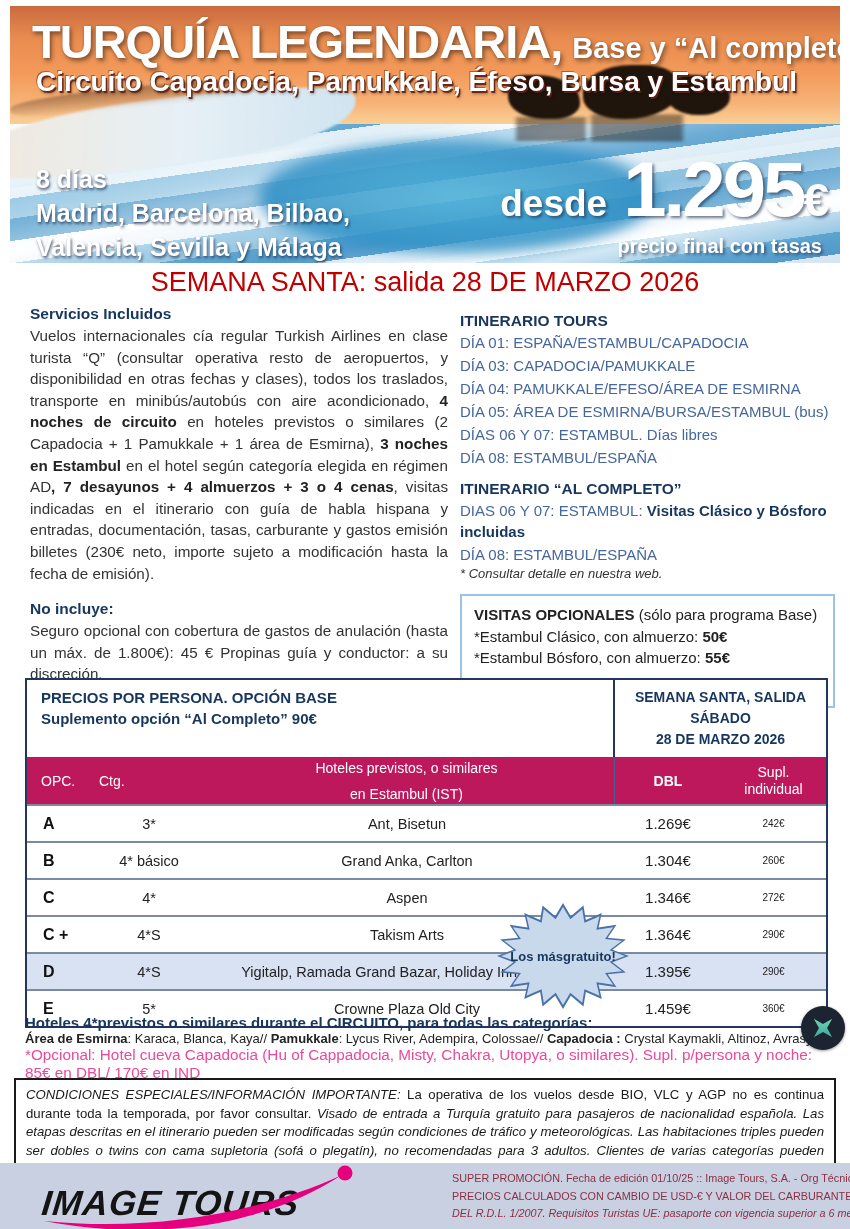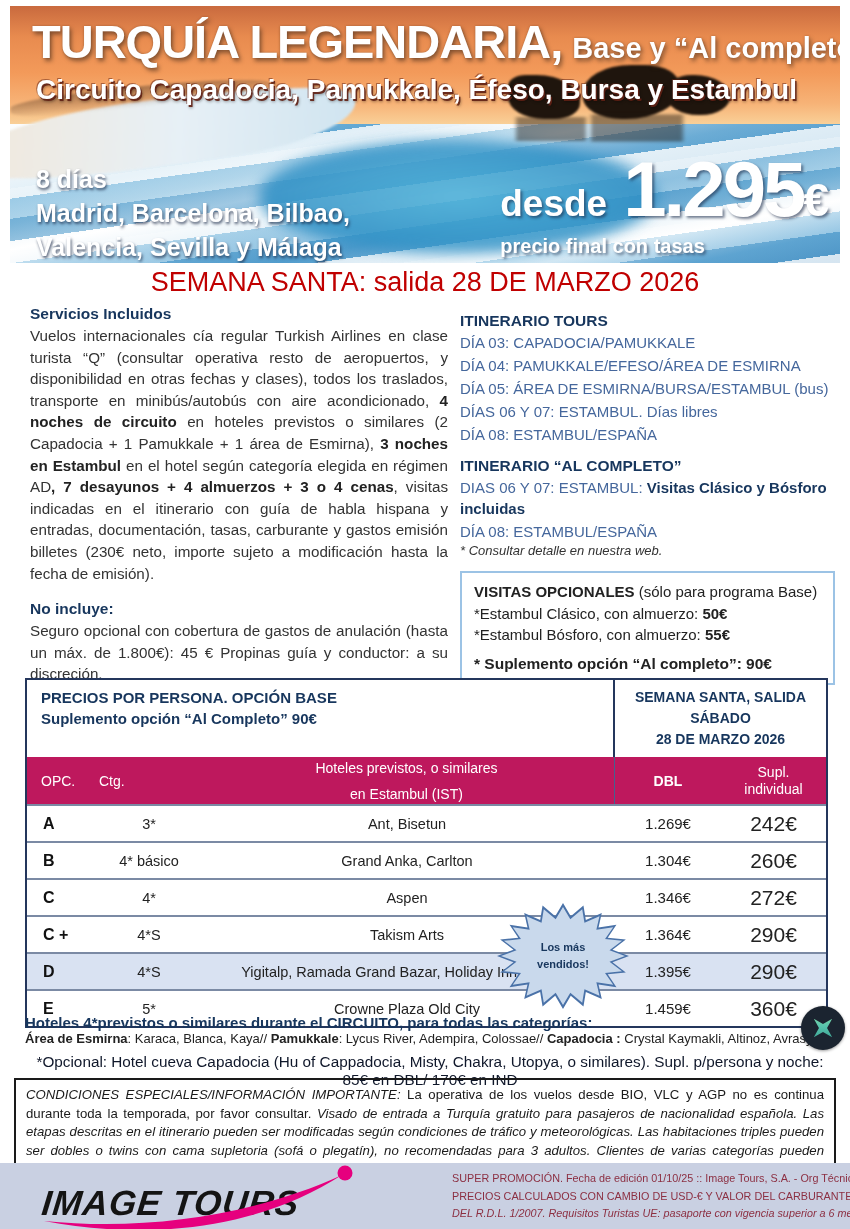--- a/index.html
+++ b/index.html
@@ -25,25 +25,25 @@
   .t1 { left:60%; top:27%; width:72px; height:44px; border-radius:25% 60% 35% 50%; }
   .t2 { left:69%; top:23%; width:96px; height:54px; border-radius:50% 35% 55% 40%; }
   .t3 { left:79%; top:27%; width:64px; height:40px; border-radius:40% 55% 45% 50%; }
   .refl { opacity:.45; transform:scaleY(-.8); filter:blur(2px); }
   .r1 { left:61%; top:42%; width:70px; height:30px; }
   .r2 { left:70%; top:41%; width:92px; height:34px; }
 
   .hero-title { position:absolute; left:22px; top:8px; color:#fff; font-weight:700; white-space:nowrap;
     font-size:47px; letter-spacing:-1px; text-shadow:2px 3px 4px rgba(80,50,30,.65), 0 0 2px rgba(120,70,40,.5); }
   .hero-title .suffix { font-size:29px; letter-spacing:0; margin-left:10px; }
-  .hero-sub { position:absolute; left:26px; top:68px; color:#fff; font-weight:700; font-size:28px; white-space:nowrap;
+  .hero-sub { position:absolute; left:26px; top:60px; color:#fff; font-weight:700; font-size:28px; white-space:nowrap;
     text-shadow:1.5px 1.5px 0 rgba(96,32,20,.9), -1px -1px 0 rgba(96,32,20,.5), 2px 3px 3px rgba(0,0,0,.35); }
   .hero-left { position:absolute; left:26px; top:156px; color:#fff; font-weight:700; font-size:25px; line-height:34px;
     text-shadow:1px 2px 3px rgba(25,40,70,.75); }
-  .hero-price { position:absolute; right:14px; top:144px; text-align:left; color:#fff; font-weight:700;
+  .hero-price { position:absolute; right:14px; top:144px; text-align:right; color:#fff; font-weight:700;
     text-shadow:2px 2px 3px rgba(25,40,70,.6); }
   .price-row { display:flex; align-items:baseline; justify-content:flex-end; }
   .desde { font-size:37px; margin-right:16px; }
   .amount { font-size:78px; letter-spacing:-3px; line-height:78px; }
   .euro { font-size:46px; }
   .price-note { font-size:20px; margin-top:-4px; margin-right:4px; }
 
   
   .banner { position:absolute; left:0; top:267px; width:100%; text-align:center;
     color:#c00000; font-weight:400; font-size:27px; }
@@ -75,36 +75,36 @@
   .pt-band .c-ctg { width:100px; font-size:14px; }
   .pt-band .c-hot { width:416px; text-align:center; font-size:14px; line-height:18px; border-right:1px solid #46618f; align-self:stretch; display:flex; flex-direction:column; justify-content:center;gap:8px; }
   .pt-band .c-dbl { width:106px; text-align:center; font-size:14px; font-weight:700; }
   .pt-band .c-sup { flex:1; text-align:center; font-size:14px; line-height:17px; }
   .trow { display:flex; align-items:center; min-height:37px; border-top:2px solid #7b8aa4; background:#fff; }
   .trow:first-of-type { border-top:2px solid #24365c; }
   .trow .c-opc { width:72px; padding-left:16px; font-weight:700; font-size:16px; color:#111; }
   .trow .c-ctg { width:100px; font-size:14.5px; color:#222; text-align:center; }
   .trow .c-hot { width:416px; text-align:center; font-size:14.5px; color:#222; }
   .trow .c-dbl { width:106px; text-align:center; font-size:15px; color:#222; }
-  .trow .c-sup { flex:1; text-align:center; font-size:21px; color:#222; }
+  .trow .c-sup { flex:1; text-align:center; font-size:10px; color:#222; }
   .trow.hl { background:#d9e2f2; }
 
   .badge { position:absolute; left:497px; top:903px; width:132px; height:106px; }
   .badge-outer { position:absolute; inset:0; background:#4a72a8;
     clip-path:polygon(100% 50%,87.5% 55.9%,97.6% 65.5%,83.9% 67.3%,90.5% 79.4%,76.9% 76.9%,79.4% 90.5%,67.3% 83.9%,65.5% 97.6%,55.9% 87.5%,50% 100%,44.1% 87.5%,34.5% 97.6%,32.7% 83.9%,20.6% 90.5%,23.1% 76.9%,9.5% 79.4%,16.1% 67.3%,2.4% 65.5%,12.5% 55.9%,0% 50%,12.5% 44.1%,2.4% 34.5%,16.1% 32.7%,9.5% 20.6%,23.1% 23.1%,20.6% 9.5%,32.7% 16.1%,34.5% 2.4%,44.1% 12.5%,50% 0%,55.9% 12.5%,65.5% 2.4%,67.3% 16.1%,79.4% 9.5%,76.9% 23.1%,90.5% 20.6%,83.9% 32.7%,97.6% 34.5%,87.5% 44.1%); }
   .badge-inner { position:absolute; inset:4px; background:#c9d9ec;
     clip-path:polygon(100% 50%,87.5% 55.9%,97.6% 65.5%,83.9% 67.3%,90.5% 79.4%,76.9% 76.9%,79.4% 90.5%,67.3% 83.9%,65.5% 97.6%,55.9% 87.5%,50% 100%,44.1% 87.5%,34.5% 97.6%,32.7% 83.9%,20.6% 90.5%,23.1% 76.9%,9.5% 79.4%,16.1% 67.3%,2.4% 65.5%,12.5% 55.9%,0% 50%,12.5% 44.1%,2.4% 34.5%,16.1% 32.7%,9.5% 20.6%,23.1% 23.1%,20.6% 9.5%,32.7% 16.1%,34.5% 2.4%,44.1% 12.5%,50% 0%,55.9% 12.5%,65.5% 2.4%,67.3% 16.1%,79.4% 9.5%,76.9% 23.1%,90.5% 20.6%,83.9% 32.7%,97.6% 34.5%,87.5% 44.1%); }
-  .badge-text { position:absolute; inset:0; display:flex; flex-direction:column; align-items:center; justify-content:center;
-    color:#17365d; font-weight:700; font-size:11px; line-height:17px; }
+  .badge-text { position:absolute; inset:0; display:flex; flex-direction:row; align-items:center; justify-content:center;
+    color:#17365d; font-weight:700; font-size:13px; line-height:17px; }
 
   
   .notes { position:absolute; left:25px; top:1014px; width:810px; }
   .notes .n1 { color:#17365d; font-weight:700; font-size:15px; }
   .notes .n2 { margin-top:0; font-size:13px; color:#222; }
-  .notes .n3 { margin-top:7px; font-size:15.3px; color:#0f172a;text-align:center; }
+  .notes .n3 { font-size:15.3px; color:#ec4899; }
 
   .sparkle { position:absolute; left:801px; top:1006px; width:44px; height:44px; border-radius:50%;
     background:#1b2430; box-shadow:0 1px 3px rgba(0,0,0,.4); cursor:pointer; }
   .sparkle-star { position:absolute; inset:9px; transform:rotate(45deg);
     background:linear-gradient(135deg,#9adf9f 0%,#57c4ad 45%,#2e8f84 100%);
     clip-path:polygon(50% 0%,61% 39%,100% 50%,61% 61%,50% 100%,39% 61%,0% 50%,39% 39%); }
 
   
   .conds { position:absolute; left:14px; top:1078px; width:822px; border:2px solid #1a1a1a; padding:6px 10px; }
   .conds p { font-size:13.2px; line-height:18.6px; color:#1a1a1a; text-align:justify; }
@@ -160,20 +160,21 @@
     <div class="h-navy">Servicios Incluidos</div>
     <p class="para"><span>Vuelos internacionales cía regular Turkish Airlines en clase turista “Q” (consultar operativa resto de aeropuertos, y disponibilidad en otras fechas y clases), todos los traslados, transporte en minibús/autobús con aire acondicionado, </span><b>4 noches de circuito</b><span> en hoteles previstos o similares (2 Capadocia + 1 Pamukkale + 1 área de Esmirna), </span><b>3 noches en Estambul</b><span> en el hotel según categoría elegida en régimen AD</span><b>, 7 desayunos + 4 almuerzos + 3 o 4 cenas</b><span>, visitas indicadas en el itinerario con guía de habla hispana y entradas, documentación, tasas, carburante y gastos emisión billetes (230€ neto, importe sujeto a modificación hasta la fecha de emisión).</span></p>
 
     <div class="h-navy mt">No incluye:</div>
     <p class="para">Seguro opcional con cobertura de gastos de anulación (hasta un máx. de  1.800€): 45 €  Propinas guía y conductor: a su discreción.</p>
     <p class="para pay"><span>Pago en destino obligatorio: </span><b>Cuota de servicio 40€</b></p>
   </div>
 
   <div class="col-right">
     <div class="h-navy">ITINERARIO TOURS</div>
+    <div class="itin">DÍA 01: ESPAÑA/ESTAMBUL/CAPADOCIA</div>
     <div class="itin">DÍA 03: CAPADOCIA/PAMUKKALE</div>
     <div class="itin">DÍA 04: PAMUKKALE/EFESO/ÁREA DE ESMIRNA</div>
     <div class="itin">DÍA 05: ÁREA DE ESMIRNA/BURSA/ESTAMBUL (bus)</div>
     <div class="itin">DÍAS 06 Y 07: ESTAMBUL. Días libres</div>
     <div class="itin">DÍA 08: ESTAMBUL/ESPAÑA</div>
 
     <div class="h-navy" style="margin-top:12px">ITINERARIO “AL COMPLETO”</div>
     <div class="itin"><span>DIAS 06 Y 07: ESTAMBUL: </span><b>Visitas Clásico y Bósforo incluidas</b></div>
     <div class="itin">DÍA 08: ESTAMBUL/ESPAÑA</div>
     <div class="web-note">* Consultar detalle en nuestra web.</div>
@@ -253,21 +254,21 @@
       <div class="c-dbl">1.459€</div>
       <div class="c-sup">360€</div>
     </div>
   </div>
 
   <div class="badge">
     <div class="badge-outer"></div>
     <div class="badge-inner"></div>
     <div class="badge-text">
       <span>Los más</span>
-      <span>vendidos!</span>
+      <span>gratuito!</span>
     </div>
   </div>
 
   <div class="notes">
     <div class="n1">Hoteles 4*previstos o similares durante el CIRCUITO, para todas las categorías:</div>
     <div class="n2"><b>Área de Esmirna</b><span>:  Karaca, Blanca, Kaya// </span><b>Pamukkale</b><span>: Lycus River, Adempira, Colossae// </span><b>Capadocia :</b><span> Crystal Kaymakli, Altinoz, Avrasya</span></div>
     <div class="n3">*Opcional: Hotel cueva Capadocia (Hu of Cappadocia, Misty, Chakra, Utopya, o similares). Supl. p/persona y noche:  85€ en DBL/ 170€ en IND</div>
   </div>
 
   <div class="sparkle">

